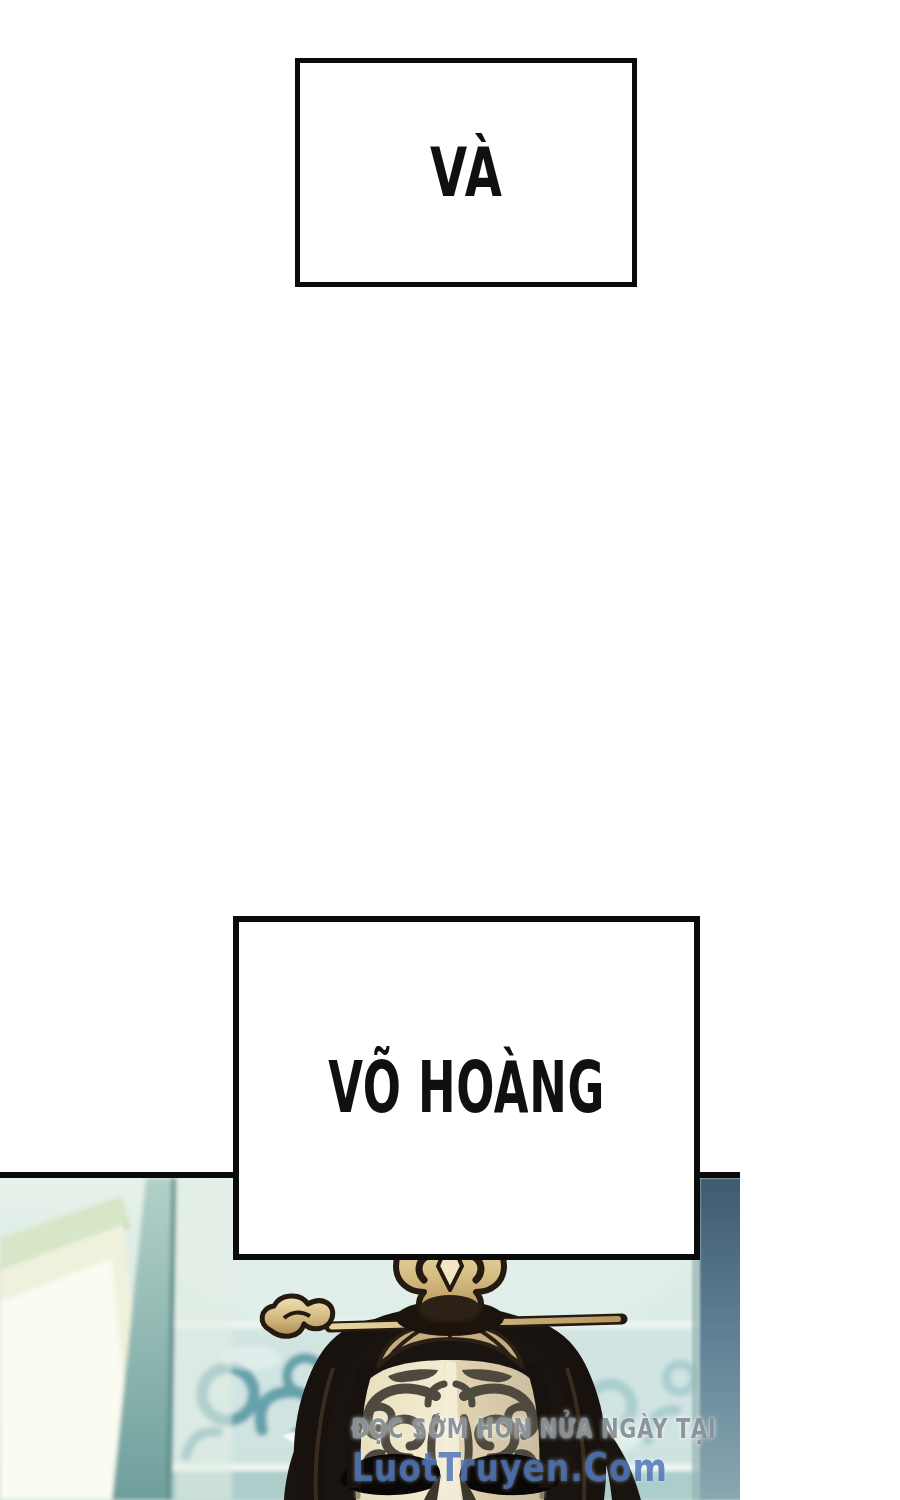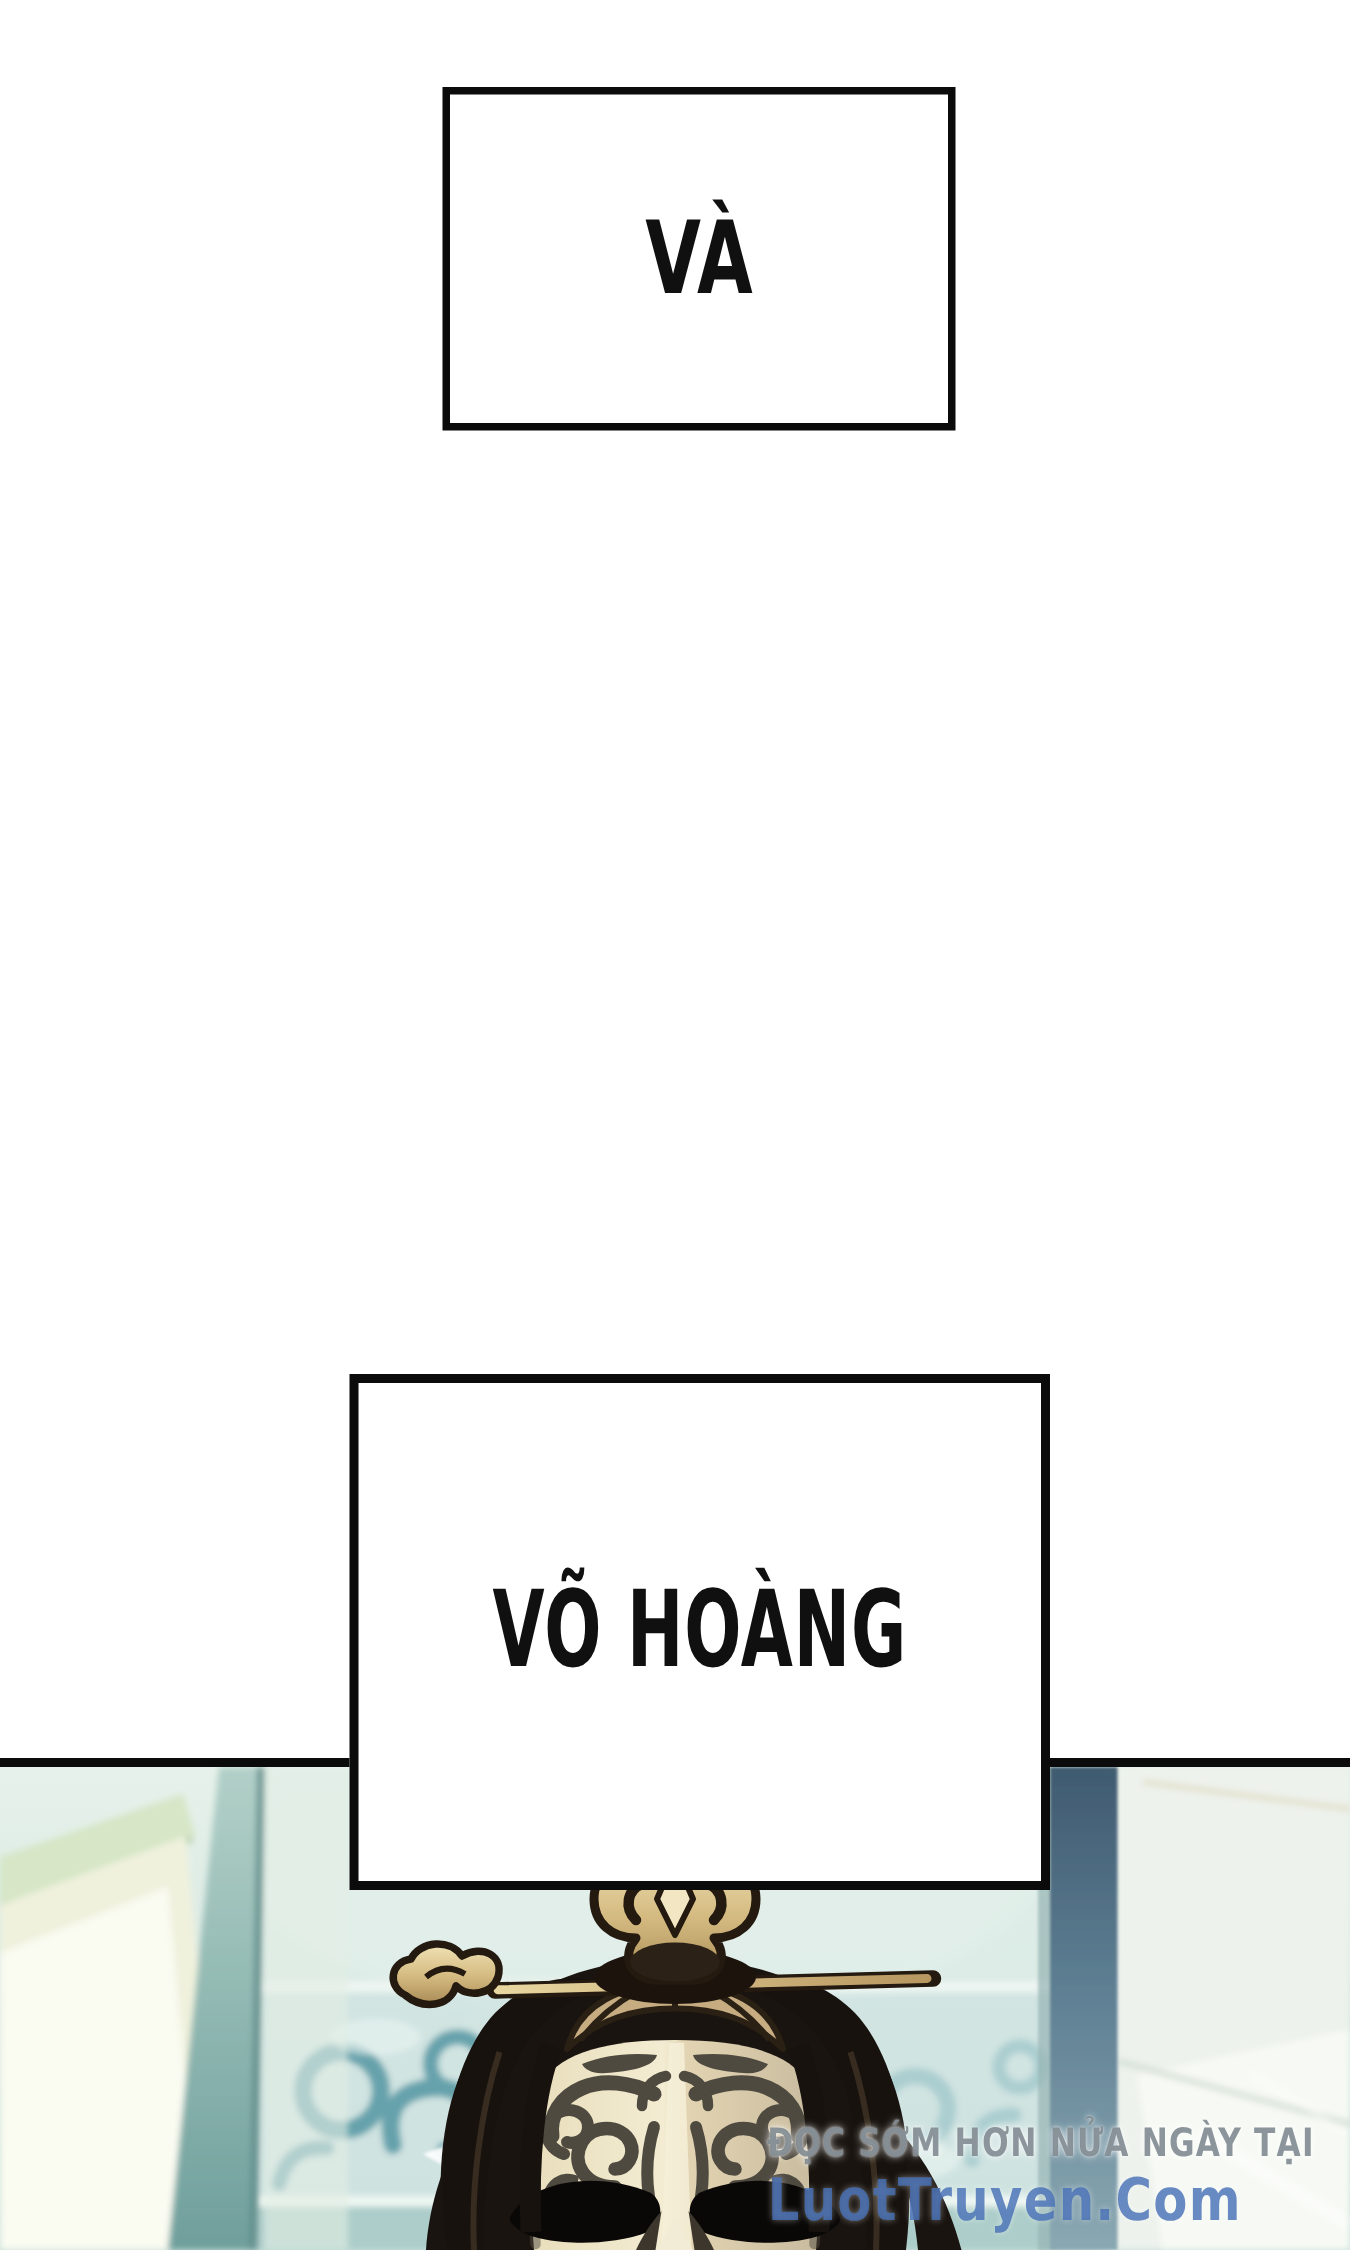--- a/index.html
+++ b/index.html
@@ -15,21 +15,21 @@
   }
   .caption-box .cap-text{
     display:inline-block;font-weight:bold;color:#101010;
     white-space:nowrap;line-height:1;letter-spacing:1px;
   }
   .box-va{left:295px;top:58px;width:342px;height:229px;justify-content:center;}
   .box-va .cap-text{font-size:64px;transform:scale(0.75,1.05);}
   .box-vo-hoang{left:233px;top:916px;width:467px;height:344px;border-width:6px;}
   .box-vo-hoang .cap-text{font-size:68px;transform:scale(0.66,1.04);}
   .panel{
-    position:absolute;left:0;top:1172px;width:900px;height:328px;
+    position:absolute;left:0;top:1172px;width:740px;height:328px;
     border-top:6px solid #0b0b0b;box-sizing:border-box;
     background:#fef9c3;z-index:1;overflow:hidden;
   }
   .panel svg{position:absolute;left:0;top:0;display:block;}
   .watermark{position:absolute;left:0;top:0;width:100%;height:100%;z-index:3;pointer-events:none;}
   .wm-line1{
     position:absolute;top:236px;right:24px;white-space:nowrap;
     font-size:26px;font-weight:bold;letter-spacing:1px;
     color:rgba(128,138,144,0.9);
     transform:scaleX(0.8);transform-origin:right center;

